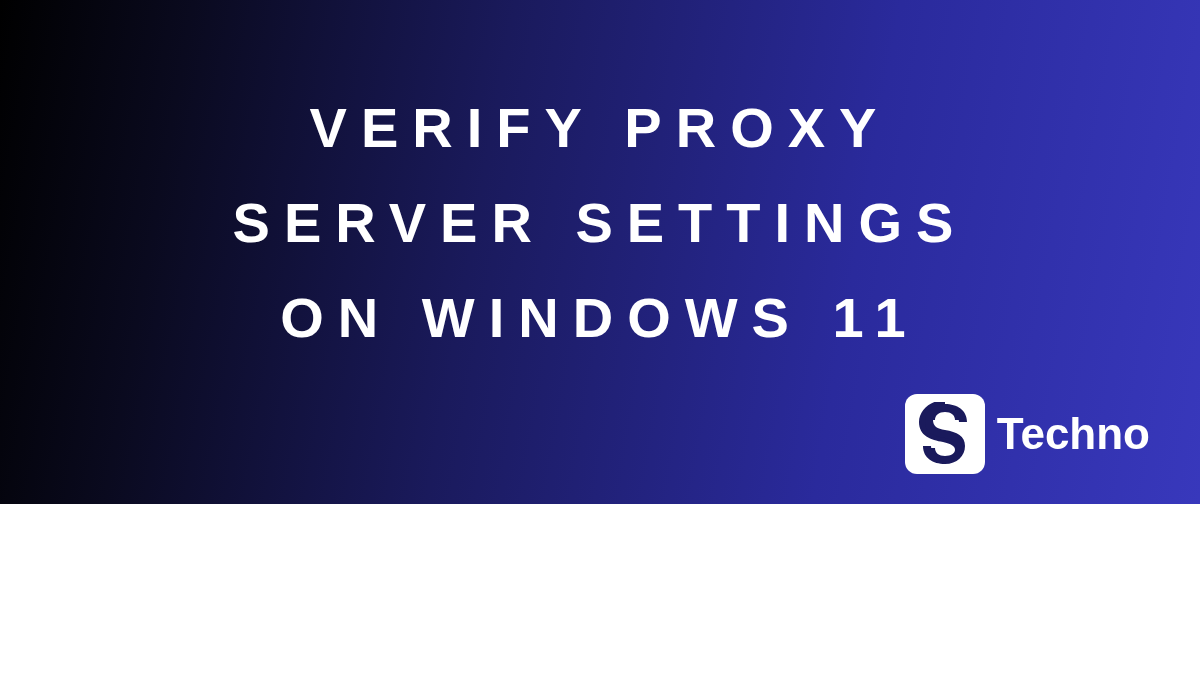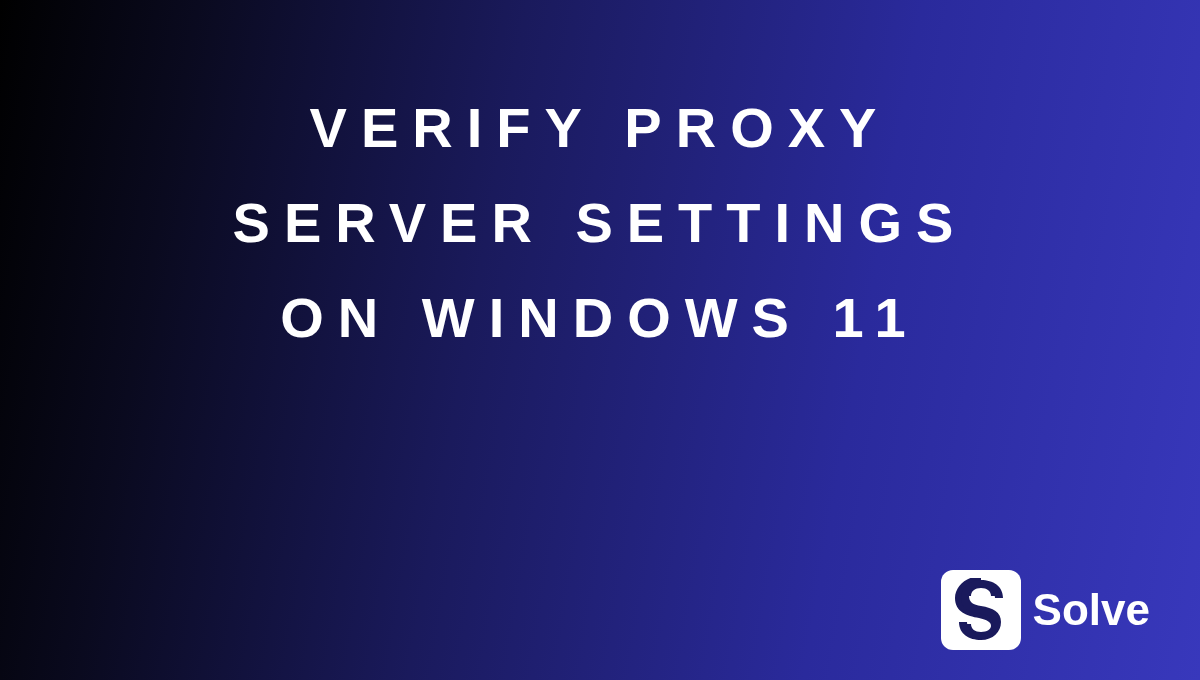--- a/index.html
+++ b/index.html
@@ -8,21 +8,21 @@
       box-sizing: border-box;
     }
     body {
       width: 1200px;
       height: 680px;
       overflow: hidden;
       font-family: -apple-system, BlinkMacSystemFont, 'Segoe UI', Arial, sans-serif;
     }
     .banner {
       width: 1200px;
-      height: 680px;
+      height: 504px;
       background: linear-gradient(100deg, #000000 0%, #0a0a1f 15%, #1a1a5c 40%, #2a2a9c 70%, #3838bc 100%);
       position: relative;
     }
     .title-text {
       position: absolute;
       top: 80px;
       left: 180px;
       right: 180px;
       color: #ffffff;
       font-size: 56px;
@@ -65,16 +65,16 @@
 <div class="banner">
   <div class="title-text">VERIFY PROXY SERVER SETTINGS ON WINDOWS 11</div>
   <div class="logo-container">
     <div class="logo-icon">
       <svg viewBox="0 0 56 64">
         <path d="M 28 4 C 18 4 10 10 10 20 C 10 28 16 32 28 34 C 40 36 46 40 46 48 C 46 56 38 60 28 60 C 18 60 10 54 10 46 L 18 46 C 18 51 22 54 28 54 C 34 54 38 51 38 48 C 38 44 34 42 26 40 C 14 38 2 34 2 20 C 2 8 14 -2 28 -2 L 28 4 Z M 28 4 C 38 4 46 10 46 18 L 38 18 C 38 13 34 10 28 10 C 22 10 18 13 18 18 L 10 18 C 10 10 18 4 28 4 Z" fill="#1a1a5c"></path>
         <path d="M 28 2 C 16 2 8 10 8 20 C 8 30 16 34 28 36 C 36 37 40 40 40 46 C 40 52 34 56 28 56 C 20 56 14 52 14 44 L 6 44 C 6 56 16 62 28 62 C 40 62 48 54 48 44 C 48 34 40 30 28 28 C 20 27 16 24 16 18 C 16 12 22 8 28 8 C 36 8 42 12 42 20 L 50 20 C 50 8 40 2 28 2 Z" fill="#1a1a5c"></path>
       </svg>
     </div>
     <div class="logo-text">
-      <div>Solve</div>
+      <div>Techno</div>
     </div>
   </div>
 </div>
 
 </body></html>

